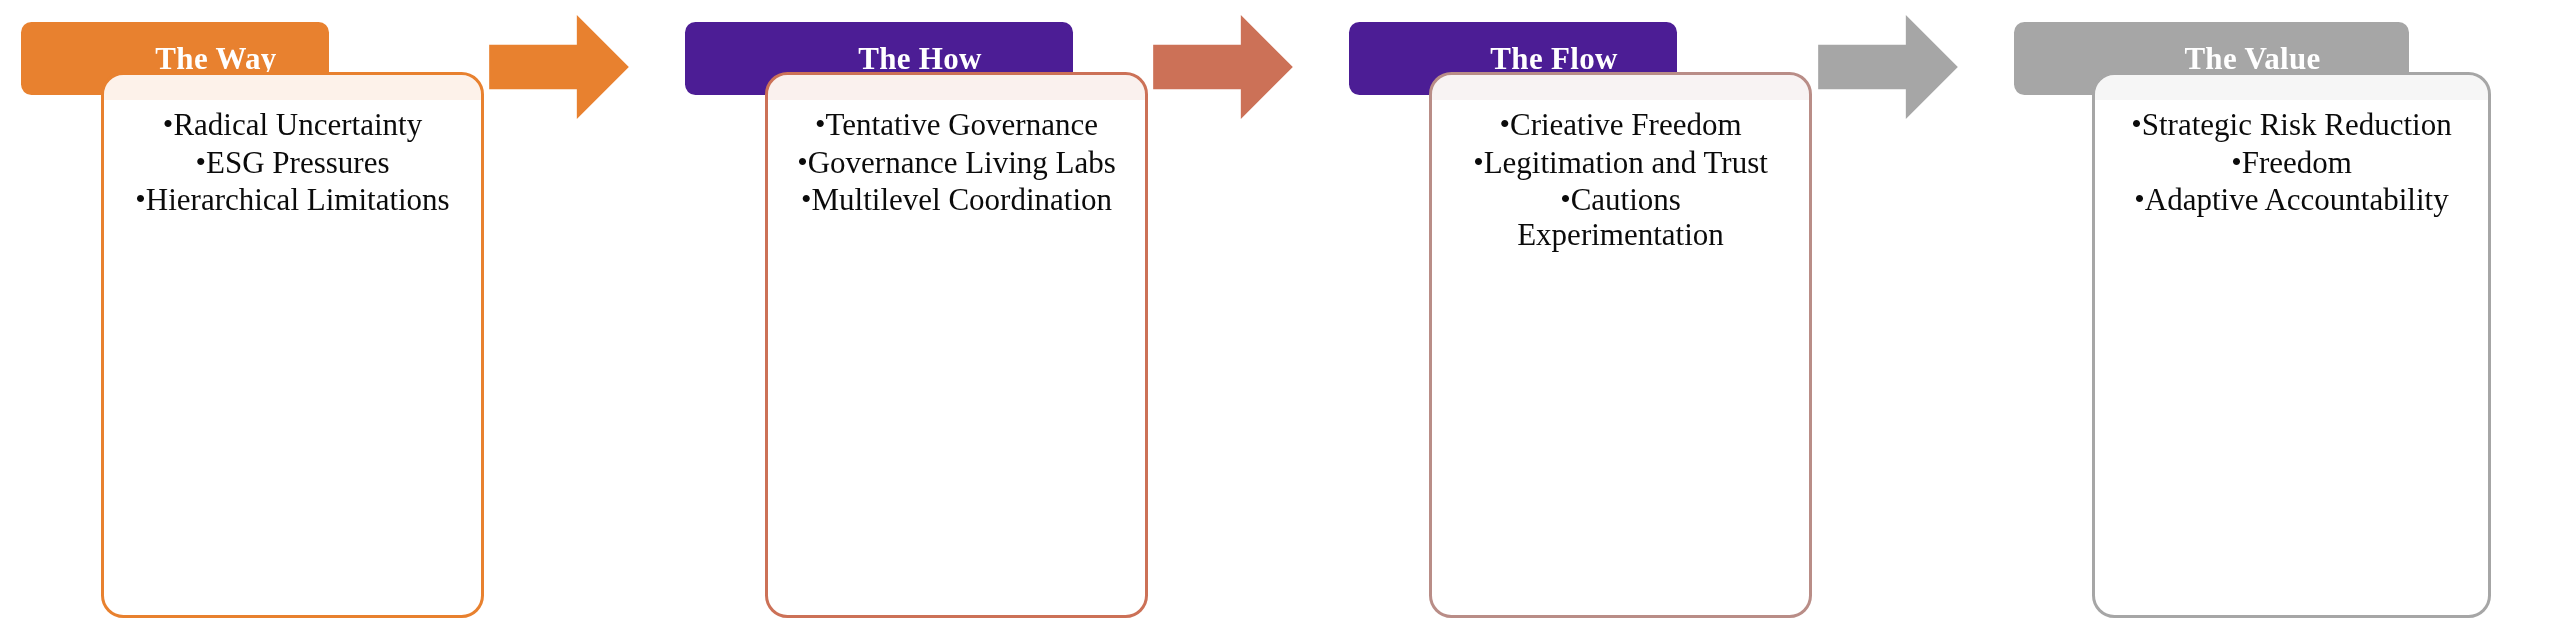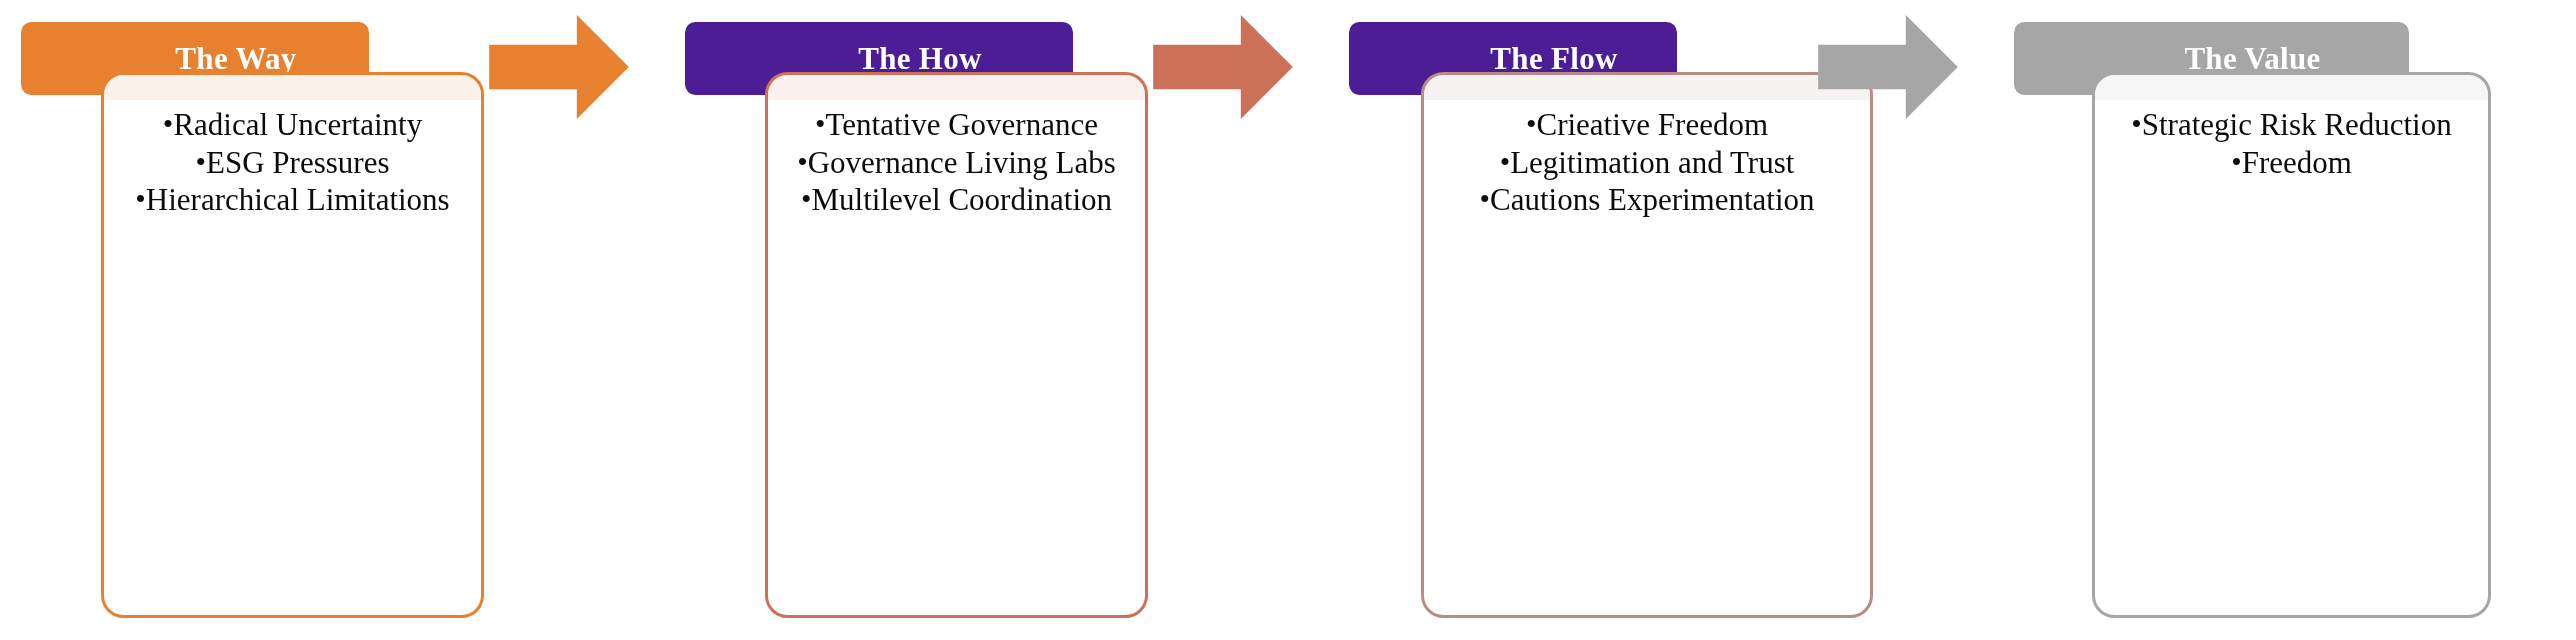--- a/index.html
+++ b/index.html
@@ -101,21 +101,21 @@
     z-index: 4;
   }
   .flow-arrow svg { display: block; }
 </style>
 </head>
 <body>
 
 <div id="stage">
 
   <div class="stage-group" style="left:21px; width:463px;">
-    <div class="stage-banner" style="width:348px; background:#E8812F;padding-left:8px;">
+    <div class="stage-banner" style="width:308px; background:#E8812F;padding-left:8px;">
       <div class="stage-banner-label">The Way</div>
     </div>
     <div class="stage-card" style="left:80px; width:383px; height:546px; border-color:#E8812F;">
       <div class="card-tint" style="background:rgba(232,129,47,0.10);"></div>
       <ul class="stage-list">
         <li>
           <span class="bullet">•</span><span>Radical Uncertainty</span>
         </li>
         <li>
           <span class="bullet">•</span><span>ESG Pressures</span>
@@ -156,21 +156,21 @@
   <div class="flow-arrow" style="left:1153px; top:15px; width:140px; height:104px;">
     <svg width="140" height="104" viewBox="0 0 188 140" aria-hidden="true">
       <polygon points="0,40 118,40 118,0 188,70 118,140 118,100 0,100" fill="#CC7157"></polygon>
     </svg>
   </div>
 
   <div class="stage-group" style="left:1349px; width:463px;">
     <div class="stage-banner" style="width:328px; background:#4c1d95;">
       <div class="stage-banner-label">The Flow</div>
     </div>
-    <div class="stage-card" style="left:72px; width:452px; height:546px; border-color:#B98D87;">
+    <div class="stage-card" style="left:80px; width:383px; height:546px; border-color:#B98D87;">
       <div class="card-tint" style="background:rgba(185,141,135,0.10);"></div>
       <ul class="stage-list">
         <li>
           <span class="bullet">•</span><span>Crieative Freedom</span>
         </li>
         <li>
           <span class="bullet">•</span><span>Legitimation and Trust</span>
         </li>
         <li>
           <span class="bullet">•</span><span>Cautions Experimentation</span>
@@ -191,18 +191,21 @@
     </div>
     <div class="stage-card" style="left:78px; width:399px; height:546px; border-color:#A6A6A6;">
       <div class="card-tint" style="background:rgba(166,166,166,0.10);"></div>
       <ul class="stage-list">
         <li>
           <span class="bullet">•</span><span>Strategic Risk Reduction</span>
         </li>
         <li>
           <span class="bullet">•</span><span>Freedom</span>
         </li>
+        <li>
+          <span class="bullet">•</span><span>Adaptive Accountability</span>
+        </li>
       </ul>
     </div>
   </div>
 
 </div>
 
 
 </body></html>

